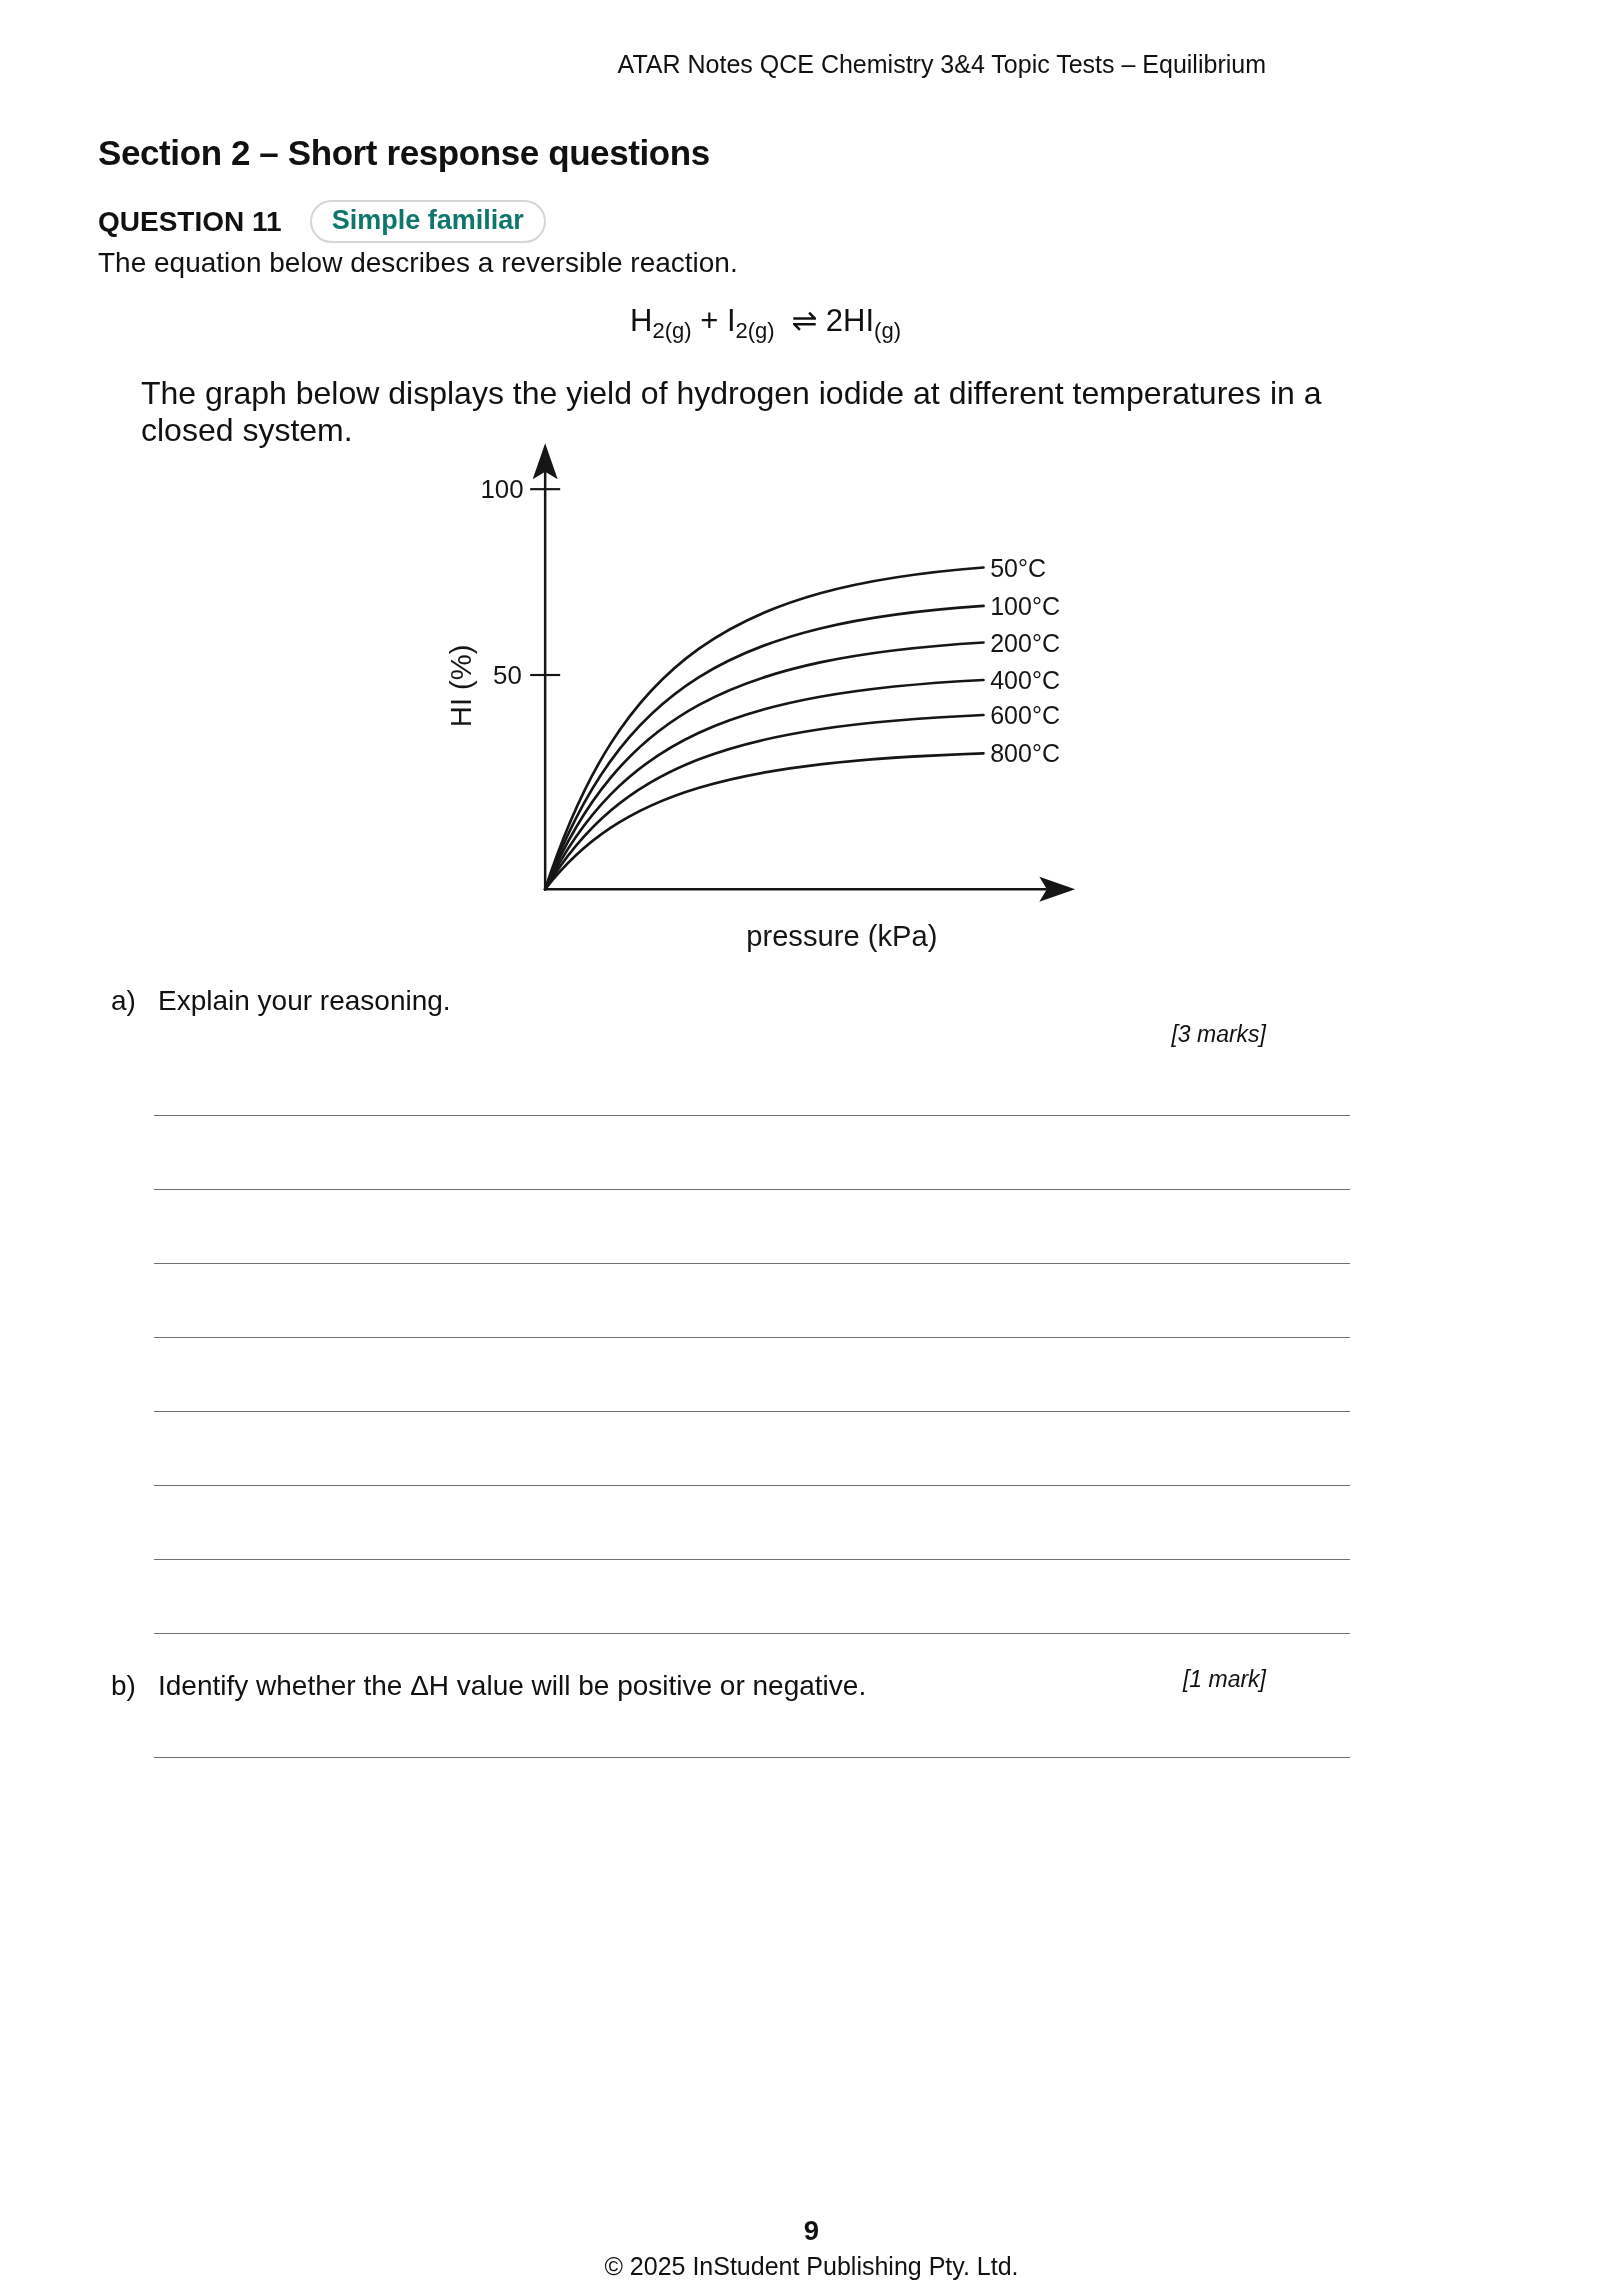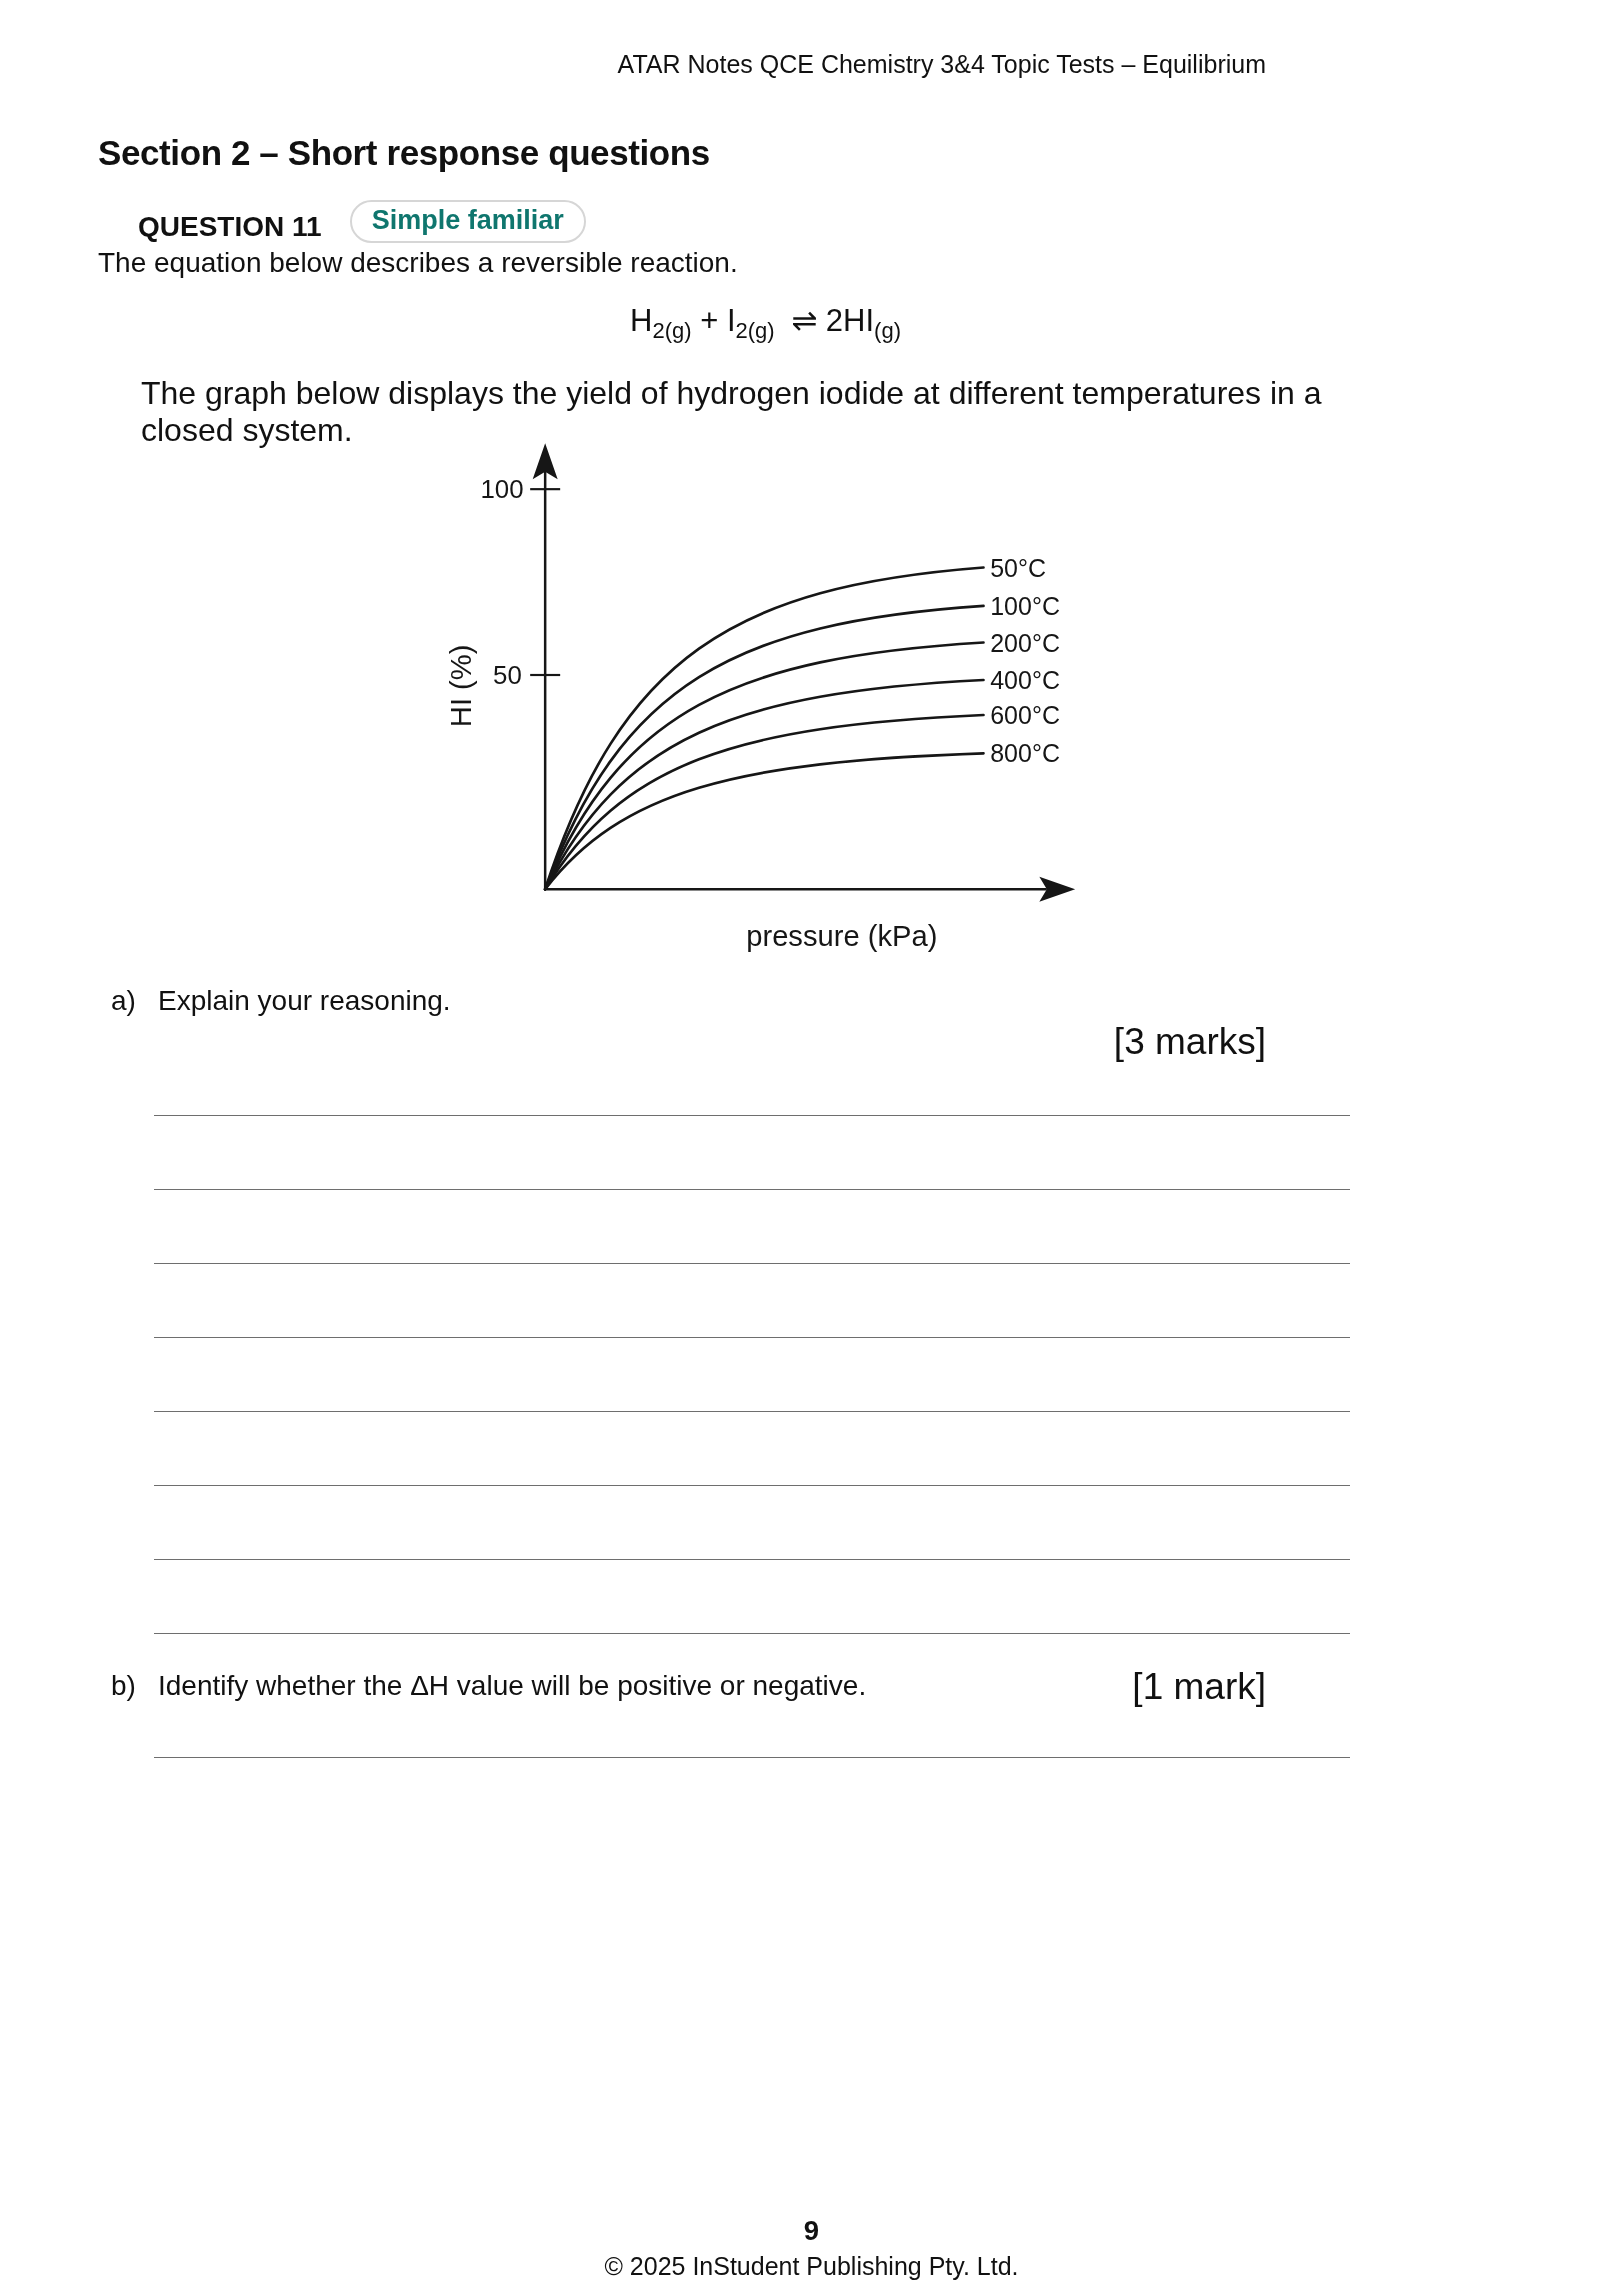--- a/index.html
+++ b/index.html
@@ -15,21 +15,21 @@
   .header{
     top:50px;right:84px;
     font-size:25px;color:#111;
   }
   .section-title{
     left:98px;top:133px;
     font-size:35px;font-weight:bold;letter-spacing:-0.4px;
   }
   .question-row{
     left:98px;top:200px;
-    display:flex;align-items:flex-end;gap:28px;margin-left:40px;
+    display:flex;align-items:center;gap:28px;
   }
   .question-number{font-size:28px;font-weight:bold;}
   .badge{
     border:2.5px solid #d6d6d6;border-radius:23.4px;
     padding:3.3px 20px 5px 20px;
     font-size:27px;font-weight:bold;color:#0f766e;
     background:#fff;
   }
   .intro{left:98px;top:247px;font-size:28px;}
   .equation{
@@ -47,21 +47,21 @@
   .curve{stroke:#161616;stroke-width:3.2;fill:none;stroke-linecap:round;}
   .arrowhead{fill:#161616;stroke:none;}
   .tick-label{font-size:31px;}
   .curve-label{font-size:30px;}
   .axis-label{font-size:35px;}
 
   .prompt{font-size:28px;line-height:40px;}
   .part-label{left:111px;font-size:28px;}
   .part-a-label{top:981px;}
   .part-a-text{left:158px;top:981px;width:1201px;}
-  .marks{font-size:37px;text-align:right;}
+  .marks{font-size:23px;font-style:italic;text-align:right;}
   .marks-a{right:84px;top:1021px;}
   .part-b-label{top:1666px;}
   .part-b-text{left:158px;top:1666px;width:1201px;}
   .marks-b{right:84px;top:1666px;}
 
   .lines-a{left:154px;top:1115px;width:1272px;}
   .lines-b{left:154px;top:1757px;width:1272px;}
   .answer-line{
     width:1272px;height:0;
     border-top:1.7px solid #6e6e6e;

